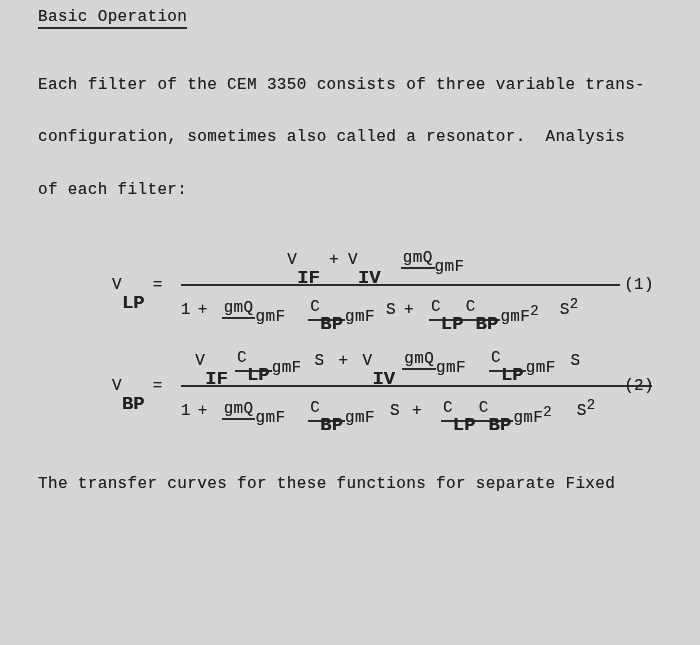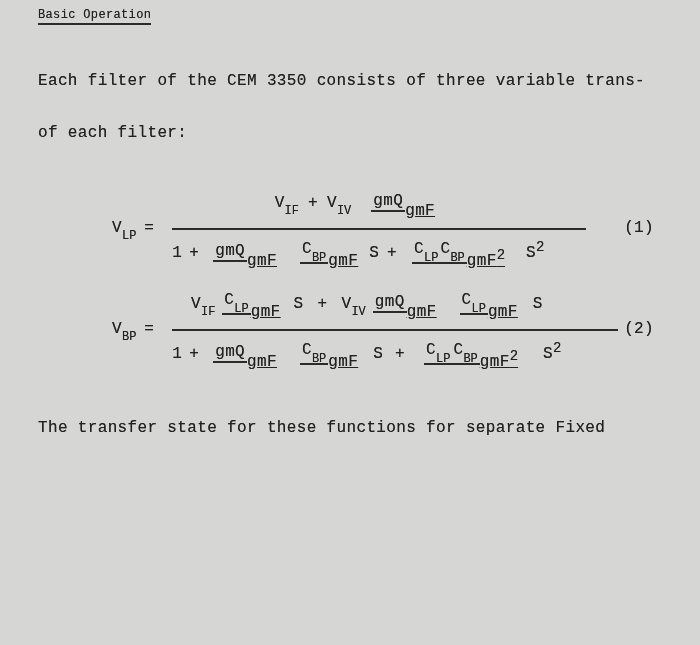--- a/index.html
+++ b/index.html
@@ -8,61 +8,62 @@
     width: 700px; height: 645px; overflow: hidden;
     background: #d6d6d4;
     font-family: "Liberation Mono", "DejaVu Sans Mono", monospace;
     color: #212121;
     font-size: 16px;
     letter-spacing: 0.35px;
     text-shadow: 0 0 0.5px rgba(40,40,40,0.65);
   }
   .page { padding-top: 8px; }
 
-  .heading { margin: 0 0 0 38px; font-size: 12px; }
+  .heading { margin: 0 0 0 38px; font-size: 16px; }
   .heading .ul { border-bottom: 2px solid #2b2b2b; padding-bottom: 1px; }
 
   .para { margin-left: 38px; white-space: pre; }
   .para .ln { line-height: 16.4px; height: 16.4px; }
 
-  .sub { position: relative; top: 8px; font-size: 12px; letter-spacing: 0; }
+  .sub { position: relative; top: 18px; font-size: 19px; letter-spacing: 0; font-weight: bold; }
   .sup { position: relative; top: -6px; font-size: 14px; letter-spacing: 0; }
 
   
   .eq { display: flex; align-items: center; }
   .eq .eqn { margin-left: auto; margin-right: 46px; }
   .eq1, .eq2 { padding-left: 112px; }
   .tk { white-space: pre; }
 
   
   .sfrac { display: inline-flex; flex-direction: row; align-items: center;
            line-height: 15px; margin: 0 7px; vertical-align: middle; justify-content: center; }
   .sfrac .fn { border-bottom: 2px solid #2b2b2b; padding: 0 2px 1px; white-space: nowrap; }
   .sfrac .fn.pads { padding-bottom: 4px; }
-  .sfrac .fd { padding-top: 16px; white-space: nowrap; text-decoration: underline; }
+  .sfrac .fd { padding-top: 16px; white-space: nowrap; }
 
   
   .bfrac { display: inline-flex; flex-direction: column; align-items: center; margin-left: 10px; }
   .bfrac .bnum { display: flex; align-items: center; padding: 0 4px 9px; }
   .bfrac .bbar { align-self: stretch; height: 2px; background: #2b2b2b; }
   .bfrac .bbar.ext1 { margin-right: -42px; }
   .bfrac .bbar.ext2 { margin-right: -57px; }
   .bfrac .bden { display: flex; align-items: center; padding-top: 8px; }
 </style>
 </head>
 <body>
 
 <div class="page">
 
   <div class="heading">
     <span class="ul">Basic Operation</span>
   </div>
 
   <div class="para" style="margin-top:15px;">
     <div class="ln">Each filter of the CEM 3350 consists of three variable trans-</div>
+    <div class="ln">configuration, sometimes also called a resonator.  Analysis</div>
     <div class="ln">of each filter:</div>
   </div>
 
   <div class="eq eq1" style="margin-top:10px;">
     <span class="tk">V</span>
       <span class="sub">LP</span>
     <span class="tk" style="margin:0 8px;">=</span>
     <span class="bfrac">
       <span class="bnum">
         <span class="tk">V</span>
@@ -145,21 +146,21 @@
           <span class="fd"><span>gmF</span><span class="sup">2</span></span>
         </span>
         <span class="tk" style="margin-left:18px;">S</span>
           <span class="sup">2</span>
       </span>
     </span>
     <span class="eqn">(2)</span>
   </div>
 
   <div class="para" style="margin-top:14px;">
-    <div class="ln"><span>The transfer state for these functions for separate Fixed</span></div>
+    <div class="ln"><span>The transfer curves for these functions for separate Fixed</span></div>
     
     
     
     
     
   </div>
 
 </div>
 
 </body></html>

